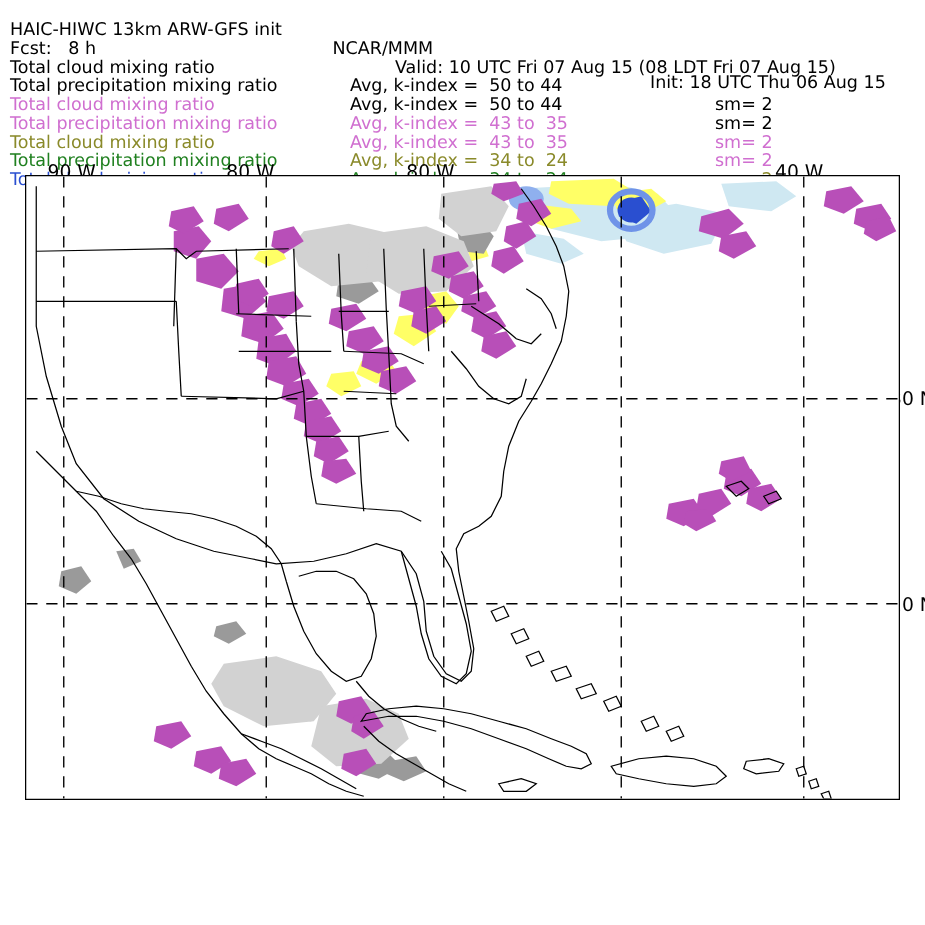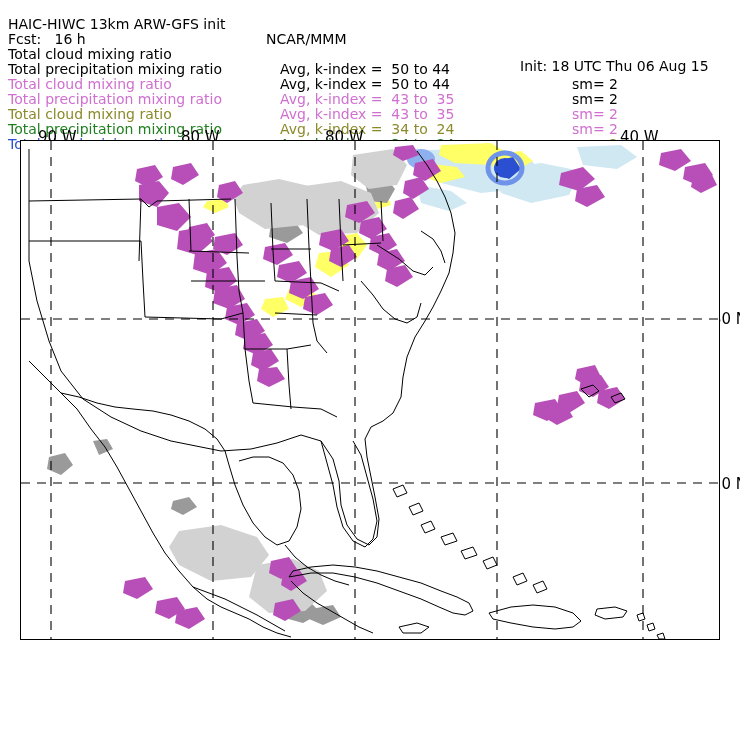--- a/index.html
+++ b/index.html
@@ -88,21 +88,22 @@
 
   <div class="header">
 
     <div class="hrow" style="top:2px;">
       <span class="hcell c-black" style="left:8px;">HAIC-HIWC 13km ARW-GFS init</span>
       <span class="hcell c-black" style="left:266px;">NCAR/MMM</span>
       <span class="hcell c-black" style="left:520px;margin-top:12px;">Init: 18 UTC Thu 06 Aug 15</span>
     </div>
 
     <div class="hrow" style="top:17px;">
-      <span class="hcell c-black" style="left:8px;">Fcst:   16 h</span>
+      <span class="hcell c-black" style="left:8px;">Fcst:   8 h</span>
+      <span class="hcell c-black" style="left:316px;">Valid: 10 UTC Fri 07 Aug 15 (08 LDT Fri 07 Aug 15)</span>
     </div>
 
     <div class="hrow" style="top:32px;">
       <span class="hcell c-black" style="left:8px;">Total cloud mixing ratio</span>
       <span class="hcell c-black" style="left:280px;">Avg, k-index =  50 to 44</span>
       <span class="hcell c-black" style="left:572px;">sm= 2</span>
     </div>
 
     <div class="hrow" style="top:47px;">
       <span class="hcell c-black" style="left:8px;">Total precipitation mixing ratio</span>

